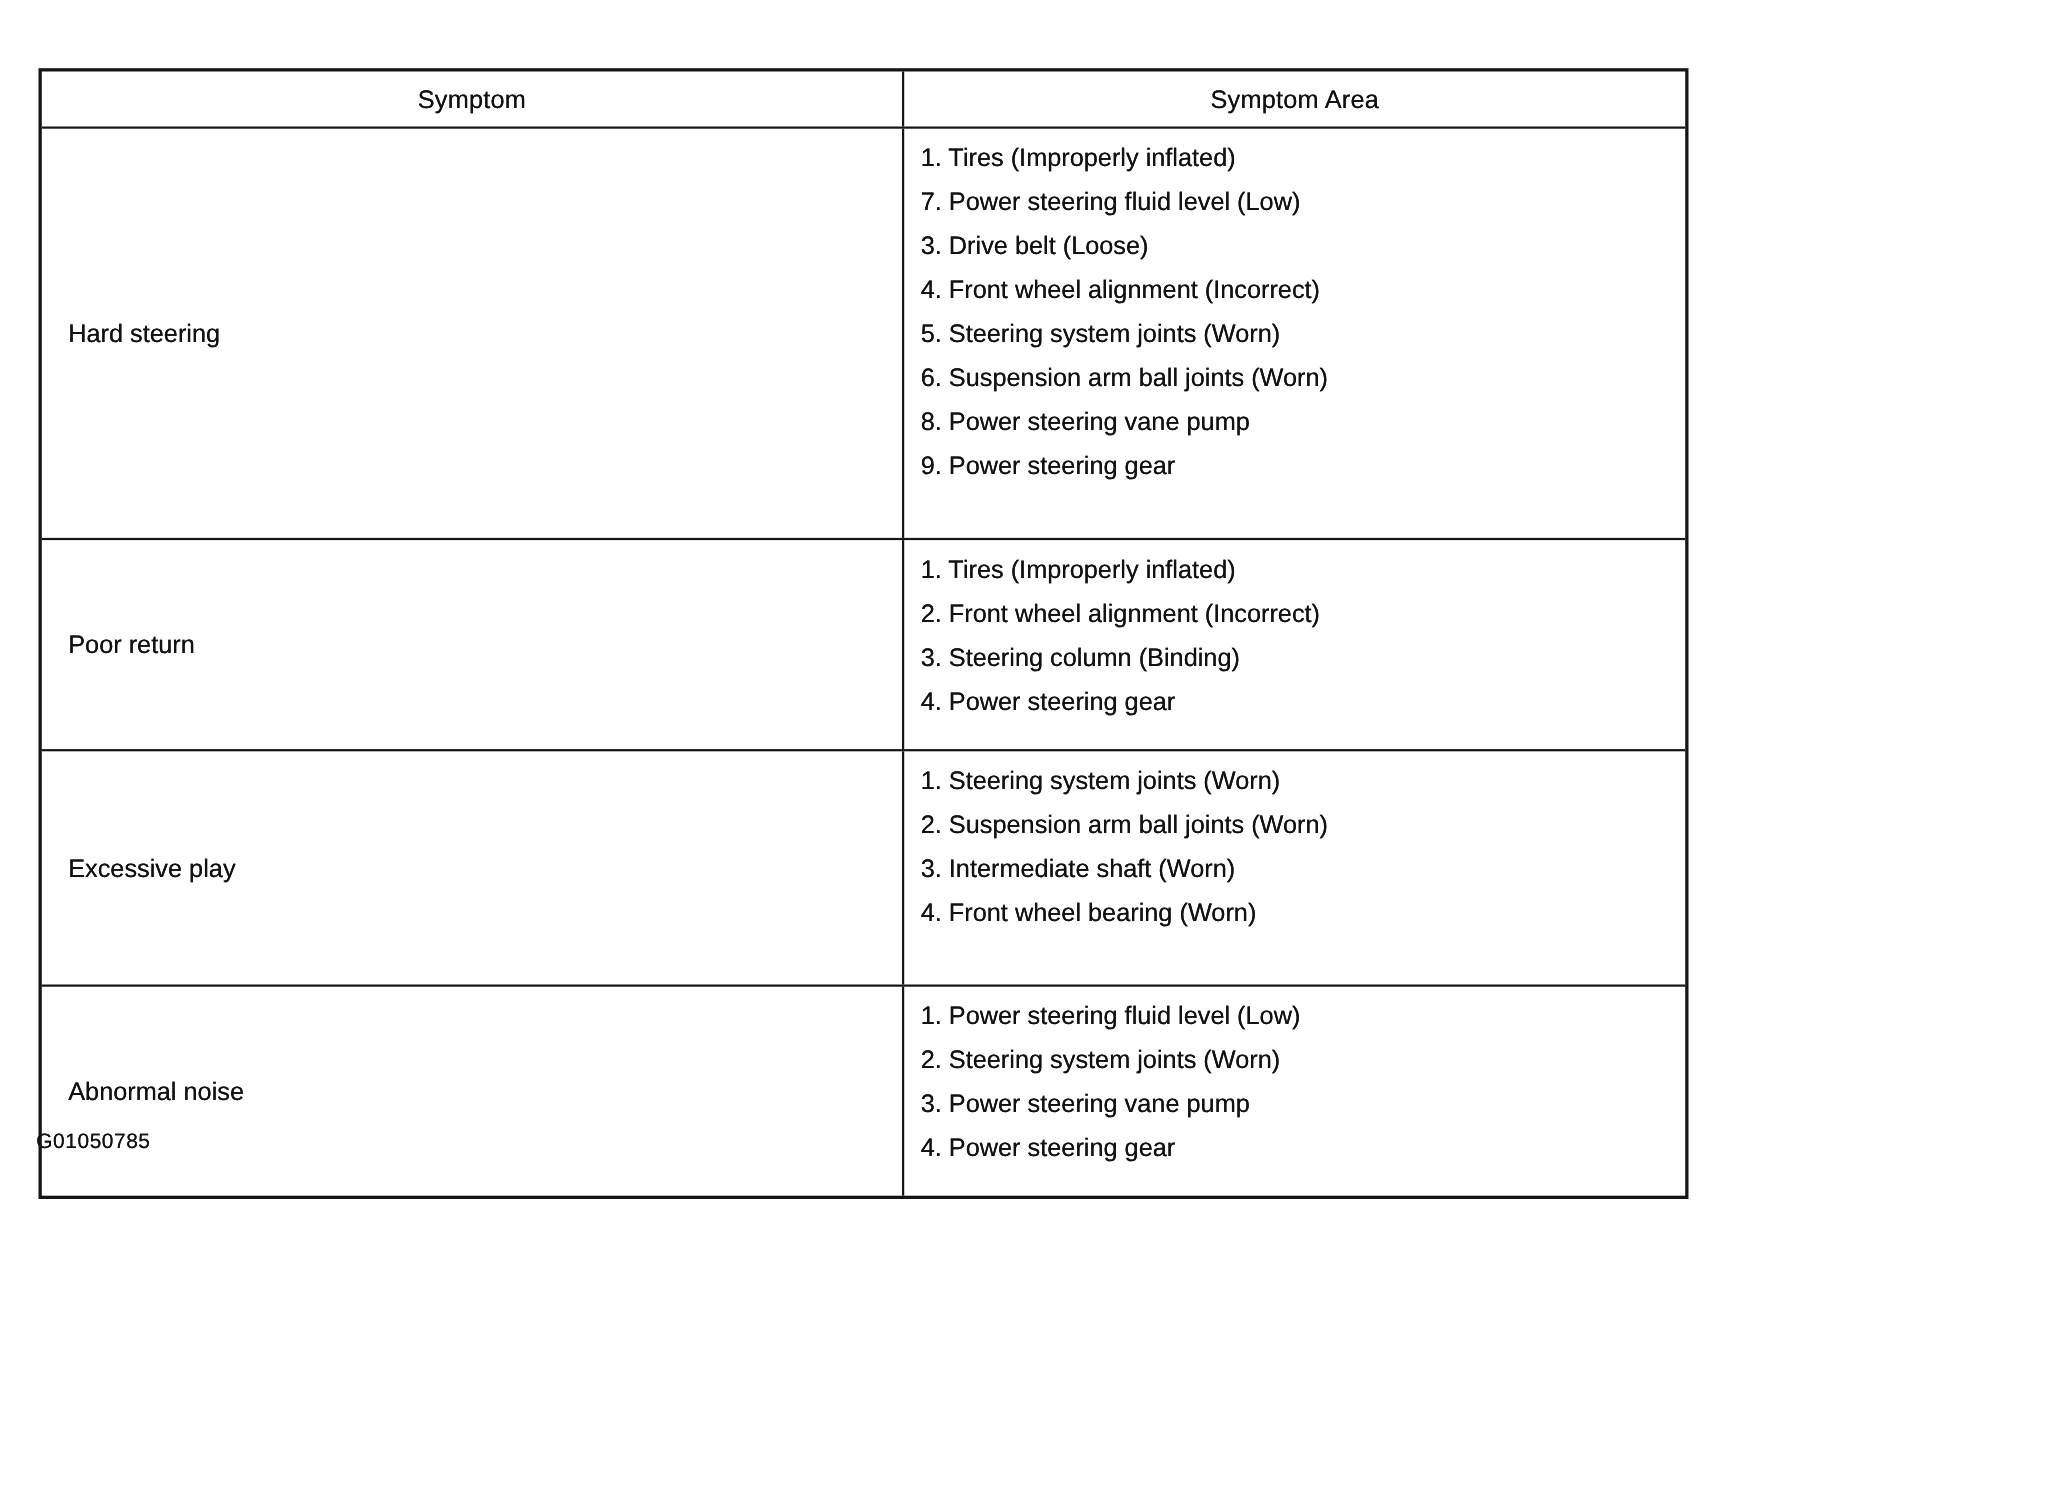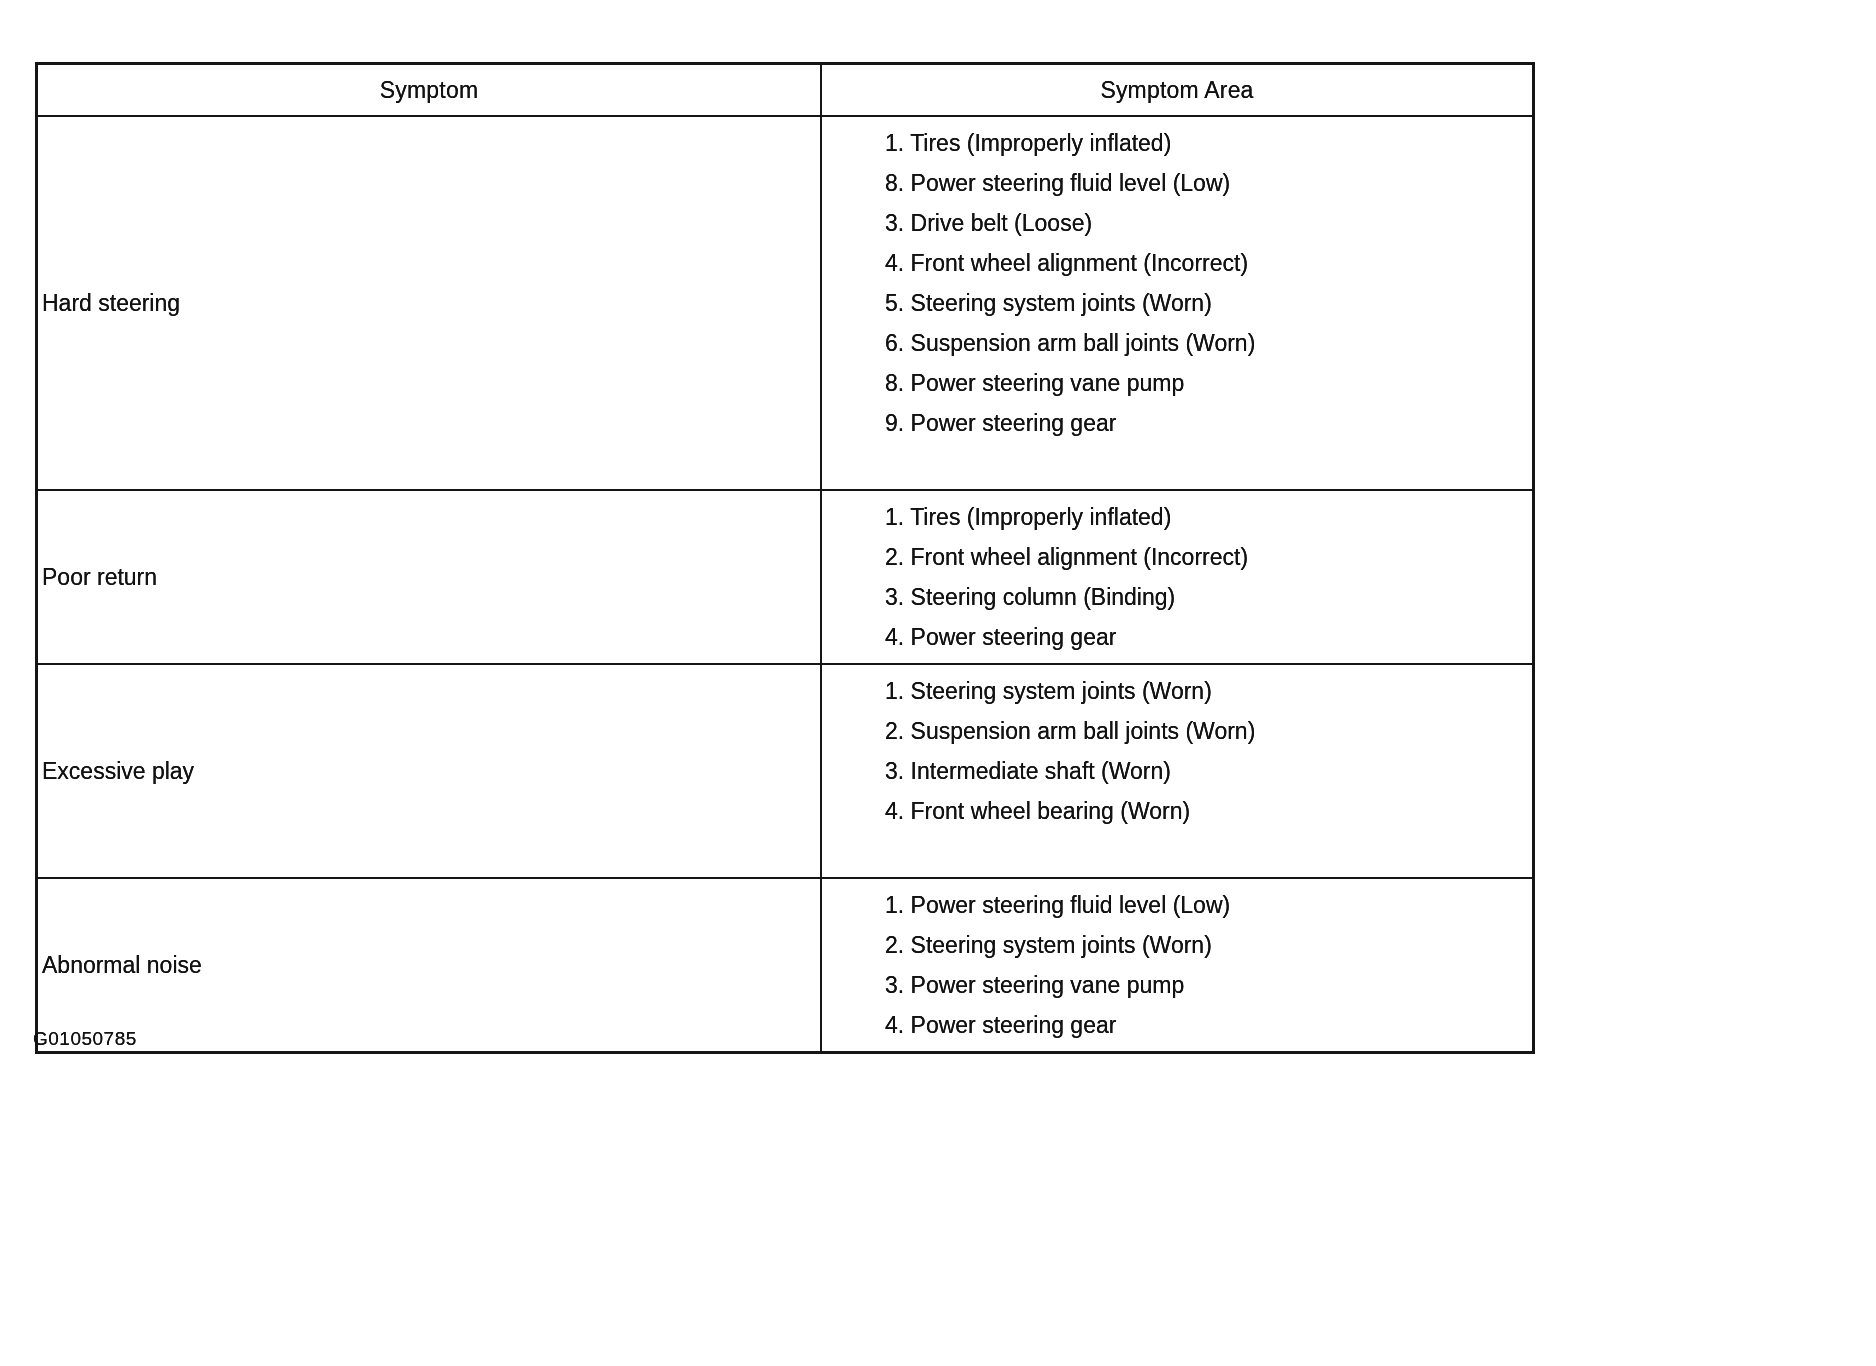--- a/index.html
+++ b/index.html
@@ -48,27 +48,26 @@
     align-items: center;
     justify-content: center;
     height: 50px;
     font-size: 23px;
     letter-spacing: 0.2px;
     text-shadow: 0 0 0.5px #121212;
   }
   .tbody-row .col-symptom {
     display: flex;
     align-items: center;
-    padding-left: 4px;
+    padding-left: 24px;
     font-size: 23px;
     text-shadow: 0 0 0.6px #121212;
   }
   .tbody-row .col-suspect {
-    padding: 6px 10px 6px 15px;
-    margin-left: 48px;
+    padding: 6px 10px 24px 15px;
   }
   .suspect-item {
     font-size: 23px;
     line-height: 40px;
     white-space: nowrap;
     text-shadow: 0 0 0.5px #121212;
   }
   .row-hard      { min-height: 372px; }
   .row-return    { min-height: 172px; }
   .row-play      { min-height: 212px; }
@@ -92,21 +91,21 @@
 
     <div class="trow thead">
       <div class="col-symptom">Symptom</div>
       <div class="col-suspect">Symptom Area</div>
     </div>
 
     <div class="trow tbody-row row-hard">
       <div class="col-symptom">Hard steering</div>
       <div class="col-suspect">
         <div class="suspect-item">1. Tires (Improperly inflated)</div>
-        <div class="suspect-item">8. Power steering fluid level (Low)</div>
+        <div class="suspect-item">7. Power steering fluid level (Low)</div>
         <div class="suspect-item">3. Drive belt (Loose)</div>
         <div class="suspect-item">4. Front wheel alignment (Incorrect)</div>
         <div class="suspect-item">5. Steering system joints (Worn)</div>
         <div class="suspect-item">6. Suspension arm ball joints (Worn)</div>
         <div class="suspect-item">8. Power steering vane pump</div>
         <div class="suspect-item">9. Power steering gear</div>
       </div>
     </div>
 
     <div class="trow tbody-row row-return">

